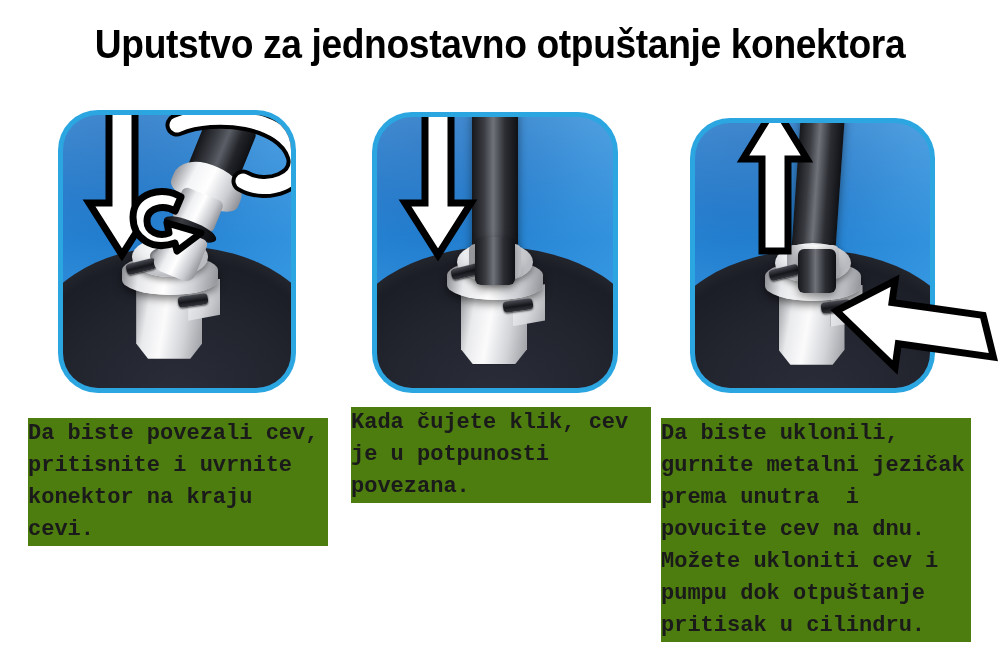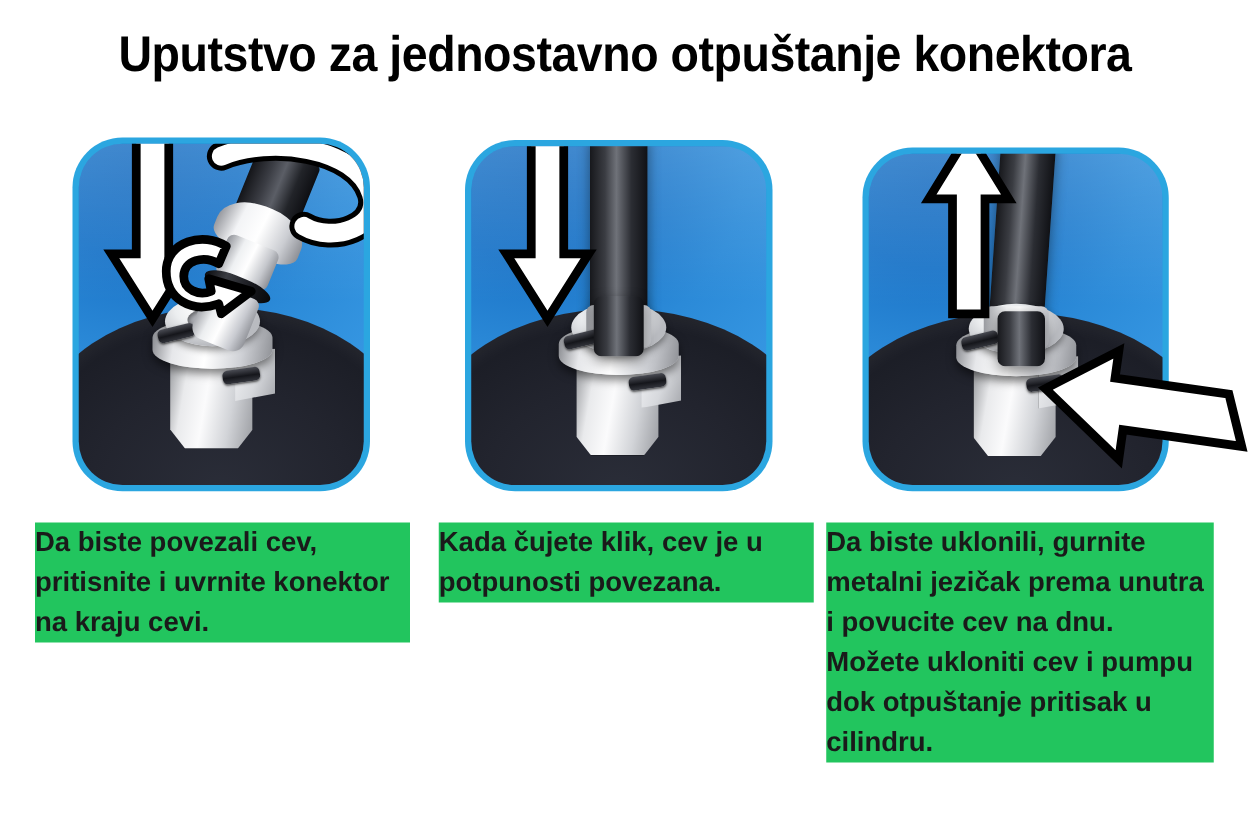--- a/index.html
+++ b/index.html
@@ -262,30 +262,30 @@
   .swoosh-outline {
     fill: none;
     stroke: #000000;
     stroke-width: 23;
     stroke-linecap: round;
   }
 
   
   .caption {
     position: absolute;
-    font-family: Liberation Sans, sans-serif;
+    font-family: Liberation Mono, monospace;
     font-weight: bold;
     font-size: 22px;
     line-height: 32px;
     color: #1a1a1a;
-    background: #22c55e;
+    background: #4d7c0f;
     white-space: pre-wrap;
   }
   #caption-1 { left: 28px;  top: 418px; width: 300px; }
-  #caption-2 { left: 351px; top: 418px; width: 300px; }
+  #caption-2 { left: 351px; top: 407px; width: 300px; }
   #caption-3 { left: 661px; top: 418px; width: 310px; }
 </style>
 </head>
 <body>
 
 <div id="page-title">Uputstvo za jednostavno otpuštanje konektora</div>
 
 <div id="panels">
 
   <div class="panel" id="panel-1" style="left:58px; top:110px; width:238px; height:283px;">

